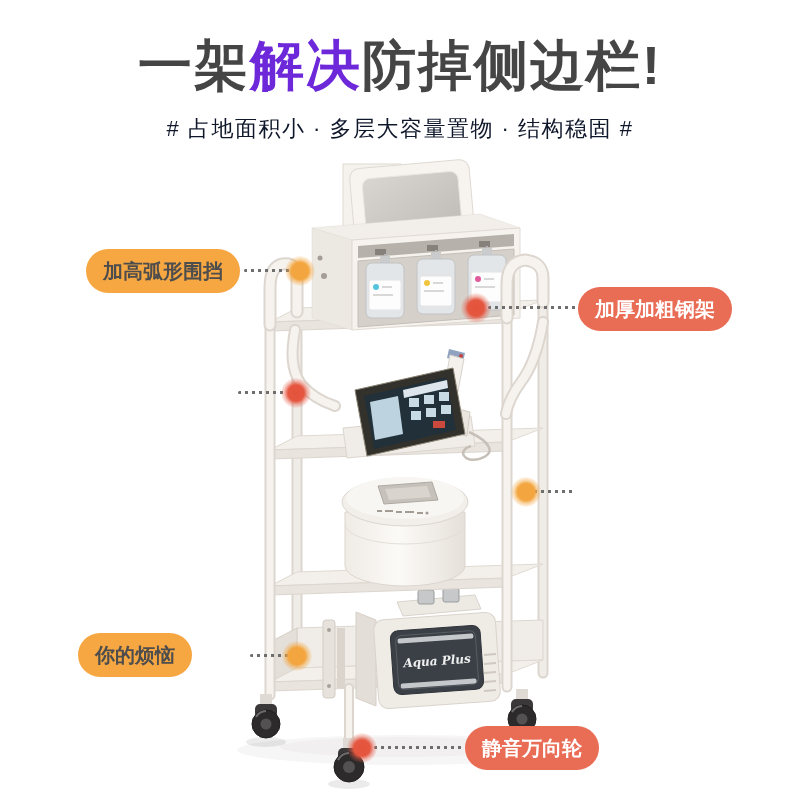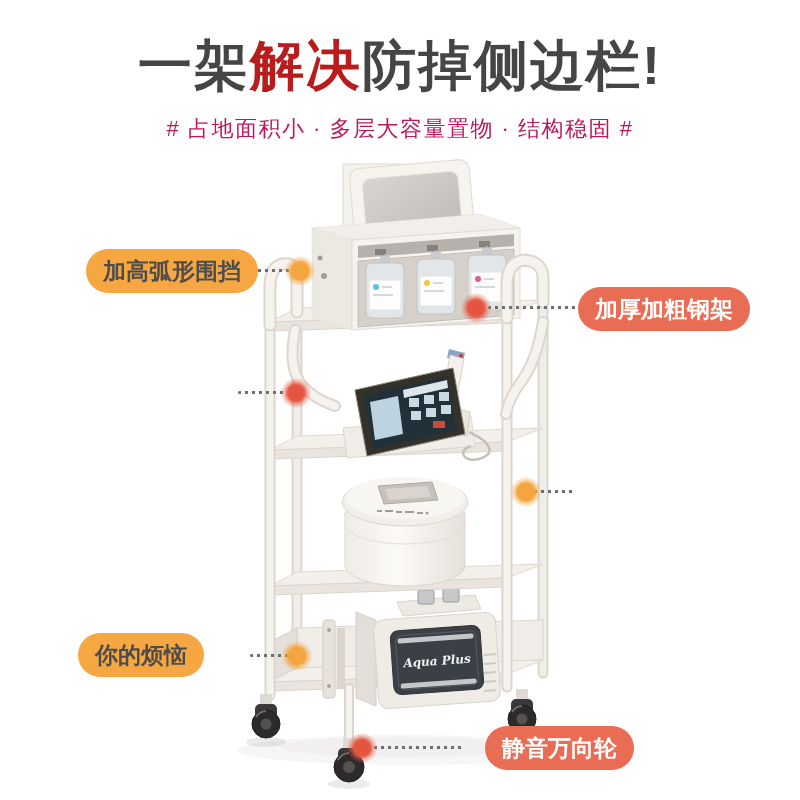--- a/index.html
+++ b/index.html
@@ -2,27 +2,27 @@
 <html><head>
 <meta charset="utf-8">
 <style>
   html,body{margin:0;padding:0;}
   body{background:#ffffff;font-family:"Liberation Sans","DejaVu Sans",sans-serif;}
   .stage{position:relative;width:800px;height:800px;background:#ffffff;overflow:hidden;}
 
   
   .title{position:absolute;top:34px;left:0;width:800px;text-align:center;
          font-size:54px;font-weight:800;color:#454545;letter-spacing:2px;line-height:1.15;}
-  .title .hl{color:#b91c1c;}
+  .title .hl{color:#6d28d9;}
   .subtitle{position:absolute;top:114px;left:0;width:800px;text-align:center;
-            font-size:22px;font-weight:500;color:#be185d;letter-spacing:1.5px;}
+            font-size:22px;font-weight:500;color:#0f172a;letter-spacing:1.5px;}
 
   
   .pill{position:absolute;height:44px;line-height:44px;border-radius:22px;
-        padding:0 17px;font-size:23px;font-weight:700;white-space:nowrap;}
+        padding:0 17px;font-size:20px;font-weight:700;white-space:nowrap;}
   .pill.orange{background:#F6A742;color:#4D4D4D;}
   .pill.coral{background:#E96C55;color:#FFFFFF;}
 
   
   .dotline{position:absolute;height:3px;border-radius:2px;
            background:repeating-linear-gradient(90deg,#6E6E6E 0 3px,transparent 3px 7px);}
 
   
   .cdot{position:absolute;width:30px;height:30px;border-radius:50%;}
   .cdot.orange{background:radial-gradient(circle,#F3A640 0%,#F3A640 40%,
@@ -267,15 +267,15 @@
   <div class="cdot orange" style="left:285px;top:256px;"></div>
   <div class="cdot coral" style="left:461px;top:293px;"></div>
   <div class="cdot coral" style="left:281px;top:378px;"></div>
   <div class="cdot orange" style="left:511px;top:477px;"></div>
   <div class="cdot orange" style="left:282px;top:641px;"></div>
   <div class="cdot coral" style="left:347px;top:733px;"></div>
 
   <div class="pill orange" style="left:86px;top:249px;">加高弧形围挡</div>
   <div class="pill coral" style="left:578px;top:287px;">加厚加粗钢架</div>
   <div class="pill orange" style="left:78px;top:633px;">你的烦恼</div>
-  <div class="pill coral" style="left:485px;top:726px;">静音万向轮</div>
+  <div class="pill coral" style="left:465px;top:726px;">静音万向轮</div>
 
 </div>
 
 </body></html>

